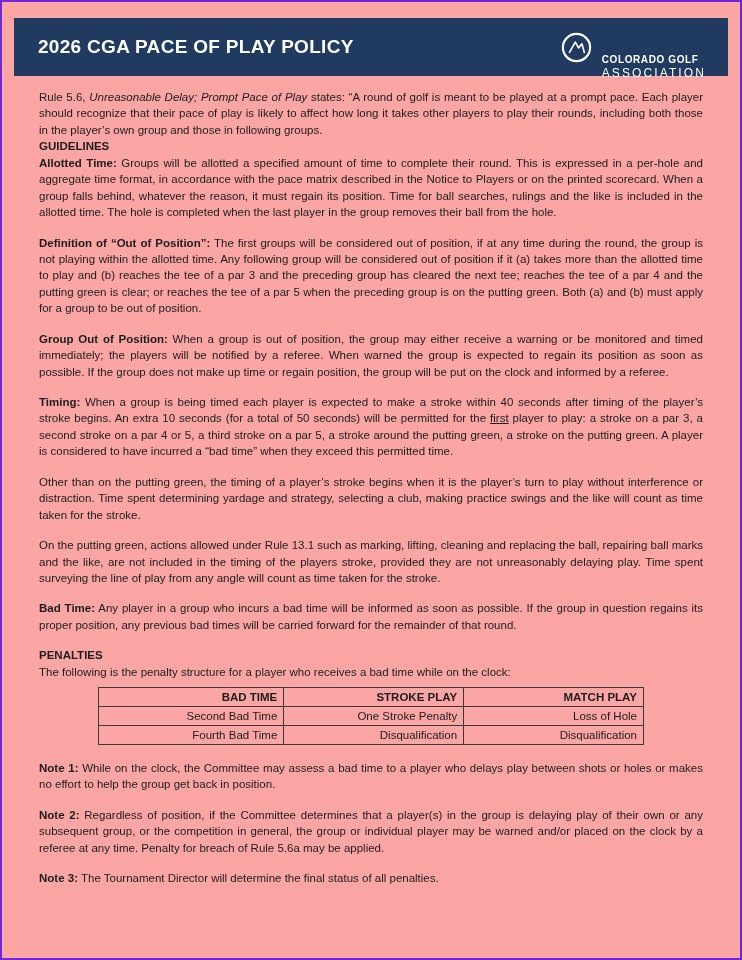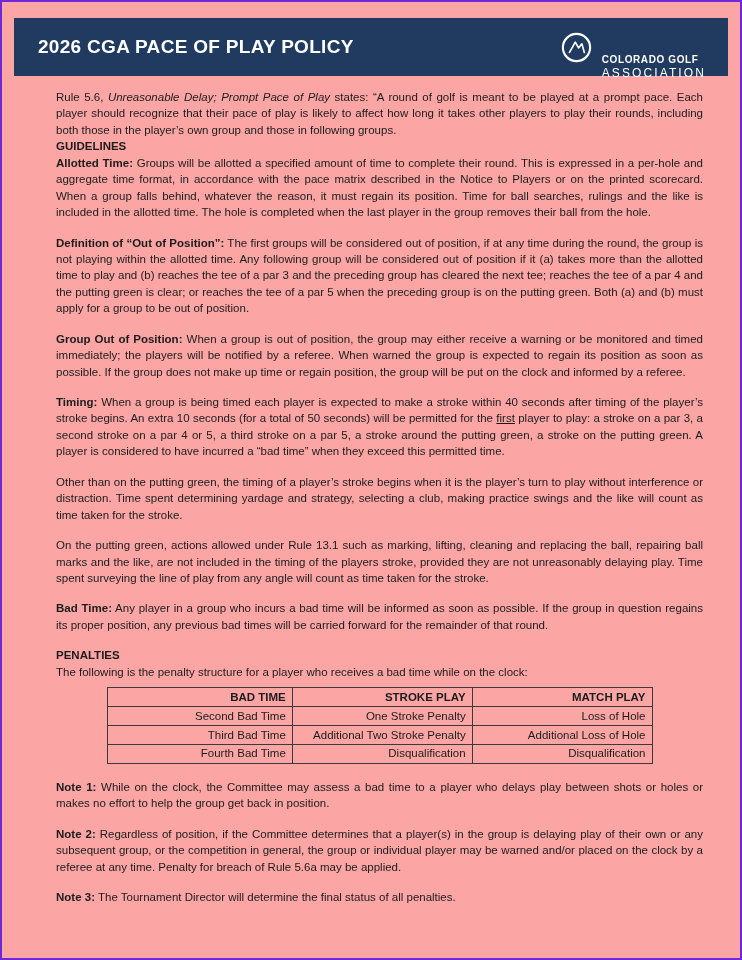--- a/index.html
+++ b/index.html
@@ -32,21 +32,21 @@
     font-family:"Liberation Sans", sans-serif;
   }
   .logo { display:flex; align-items:center; gap:9px; }
   .logo-icon { display:flex; align-items:center; }
   .logo-text { display:flex; flex-direction:column; line-height:1.2; }
   .logo-line1 { font-size:10px; font-weight:bold; letter-spacing:0.6px;margin-top:40px; }
   .logo-line2 { font-size:12px; font-weight:normal; letter-spacing:2.1px; }
 
   
   .content {
-    padding:13px 37px 0 54px;
+    padding:13px 37px 0 37px;
     font-size:11.5px;
     line-height:1.43;
     color:#1c1c1c;
     text-align:justify;
   }
   .para { margin:0 0 14px 0; }
   .para.tight { margin-bottom:0; }
   .section-heading {
     font-weight:bold;
     font-size:11.5px;
@@ -133,25 +133,20 @@
           <th>MATCH PLAY</th>
         </tr>
       </thead>
       <tbody>
         <tr>
           <td>Second Bad Time</td>
           <td>One Stroke Penalty</td>
           <td>Loss of Hole</td>
         </tr>
         <tr>
-          <td>Third Bad Time</td>
-          <td>Additional Two Stroke Penalty</td>
-          <td>Additional Loss of Hole</td>
-        </tr>
-        <tr>
           <td>Fourth Bad Time</td>
           <td>Disqualification</td>
           <td>Disqualification</td>
         </tr>
       </tbody>
     </table>
 
     <p class="para"><strong class="lead">Note 1:</strong><span> While on the clock, the Committee may assess a bad time to a player who delays play between shots or holes or makes no effort to help the group get back in position.</span></p>
 
     <p class="para"><strong class="lead">Note 2:</strong><span> Regardless of position, if the Committee determines that a player(s) in the group is delaying play of their own or any subsequent group, or the competition in general, the group or individual player may be warned and/or placed on the clock by a referee at any time. Penalty for breach of Rule 5.6a may be applied.</span></p>

